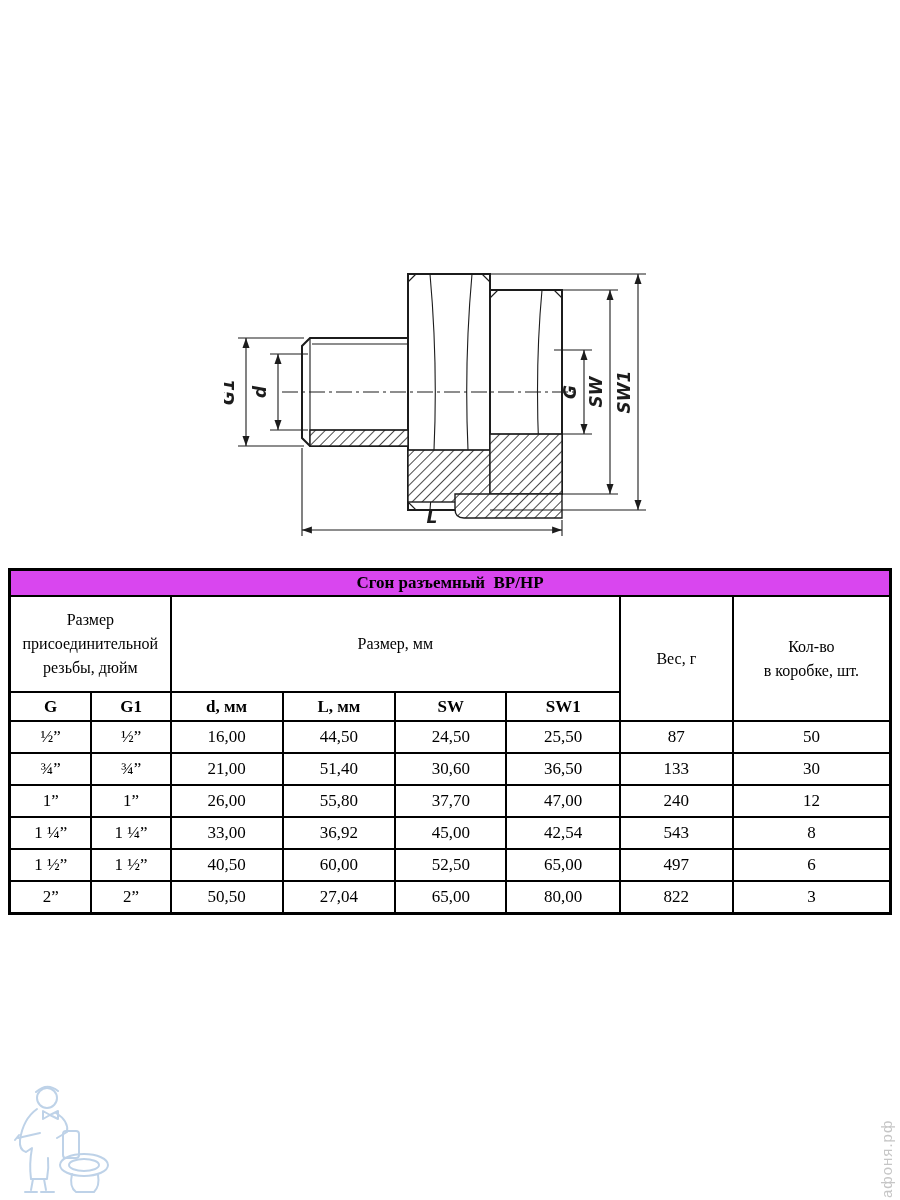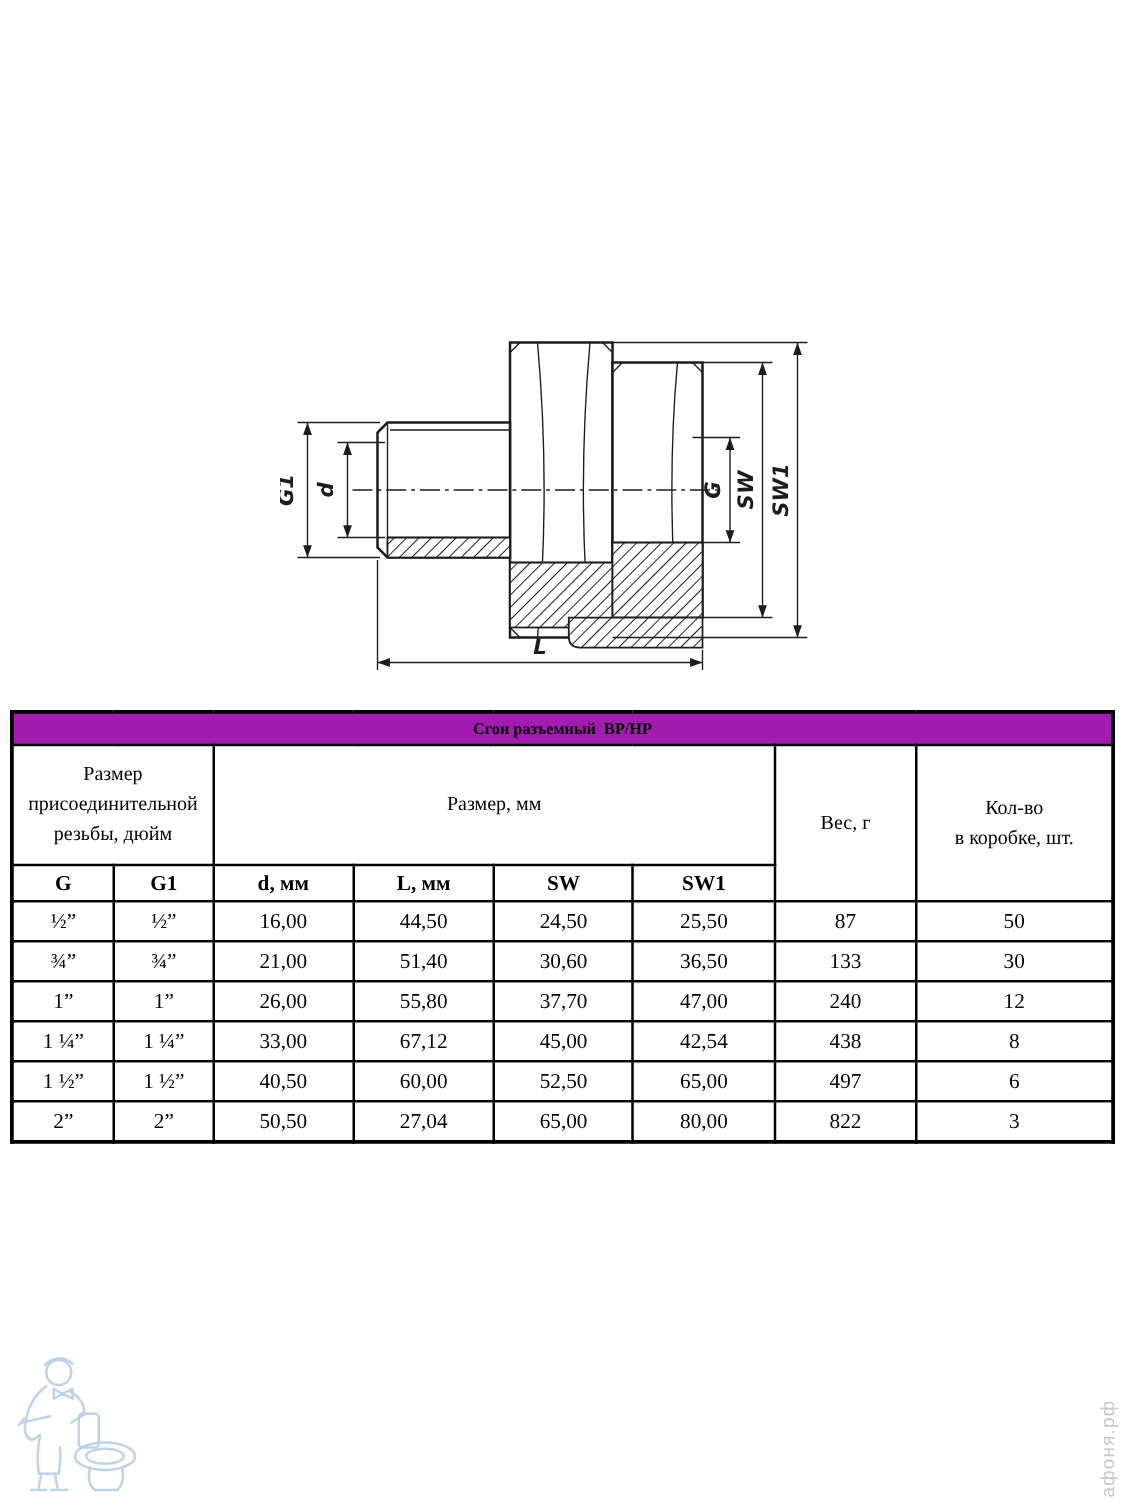--- a/index.html
+++ b/index.html
@@ -14,21 +14,21 @@
   .dim{fill:none;stroke:#1c1c1c;stroke-width:1.1;}
   .center{fill:none;stroke:#1c1c1c;stroke-width:1.2;stroke-dasharray:16 4 3 4;}
   .hatched{fill:url(#hatch);stroke:#1c1c1c;stroke-width:1.4;}
   .dimlabel{font-family:"DejaVu Sans",sans-serif;font-style:italic;font-weight:bold;
             font-size:17px;fill:#1c1c1c;}
 
   
   table.spec{position:absolute;left:8px;top:568px;width:884px;border-collapse:collapse;
              table-layout:fixed;text-align:center;border:3px solid #000;}
   table.spec th,table.spec td{border:2px solid #000;padding:0 2px;}
-  .title-row th{background:#a21caf;height:24px;font-size:13px;font-weight:bold;
+  .title-row th{background:#d946ef;height:24px;font-size:17px;font-weight:bold;
                 border-bottom:3px solid #000;white-space:pre;text-align:center;}
   .hdr th{font-weight:normal;font-size:16px;height:94px;line-height:1.5;}
   .pre{white-space:pre-line;}
   .sub th{font-size:17px;font-weight:bold;height:27px;}
   .data td{font-size:17px;height:30px;}
 
   
   .plumber{position:absolute;left:6px;top:1076px;width:110px;height:120px;opacity:.85;}
   .sitemark{position:absolute;left:878px;top:1198px;width:122px;
             transform:rotate(-90deg);transform-origin:0 0;
@@ -166,24 +166,24 @@
       <td>55,80</td>
       <td>37,70</td>
       <td>47,00</td>
       <td>240</td>
       <td>12</td>
     </tr>
     <tr class="data">
       <td>1 ¼”</td>
       <td>1 ¼”</td>
       <td>33,00</td>
-      <td>67,12</td>
+      <td>36,92</td>
       <td>45,00</td>
       <td>42,54</td>
-      <td>438</td>
+      <td>543</td>
       <td>8</td>
     </tr>
     <tr class="data">
       <td>1 ½”</td>
       <td>1 ½”</td>
       <td>40,50</td>
       <td>60,00</td>
       <td>52,50</td>
       <td>65,00</td>
       <td>497</td>

